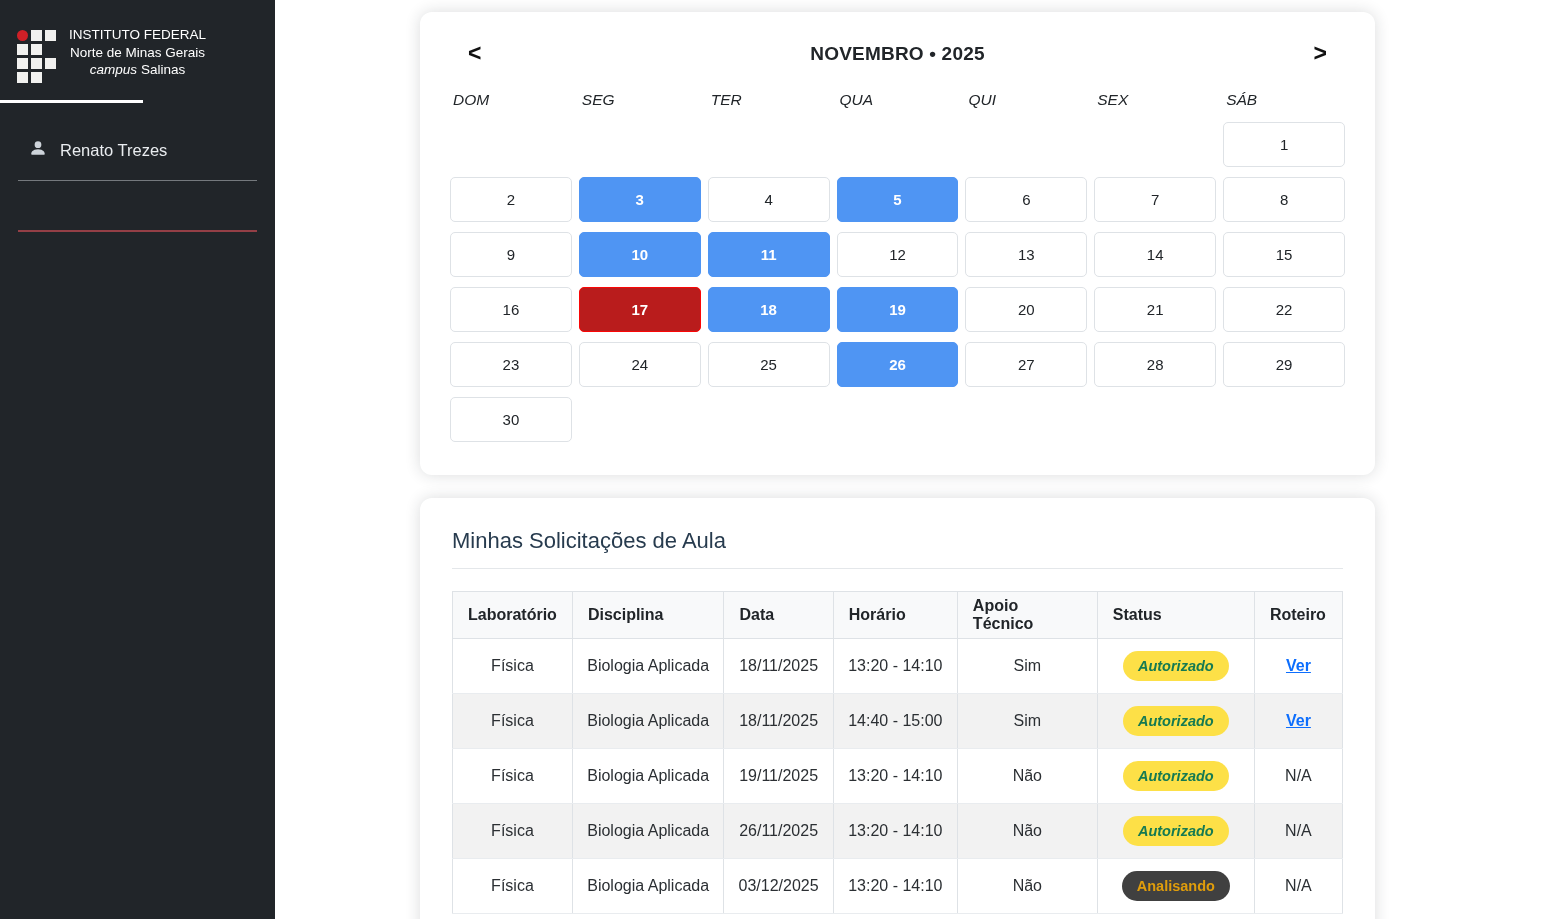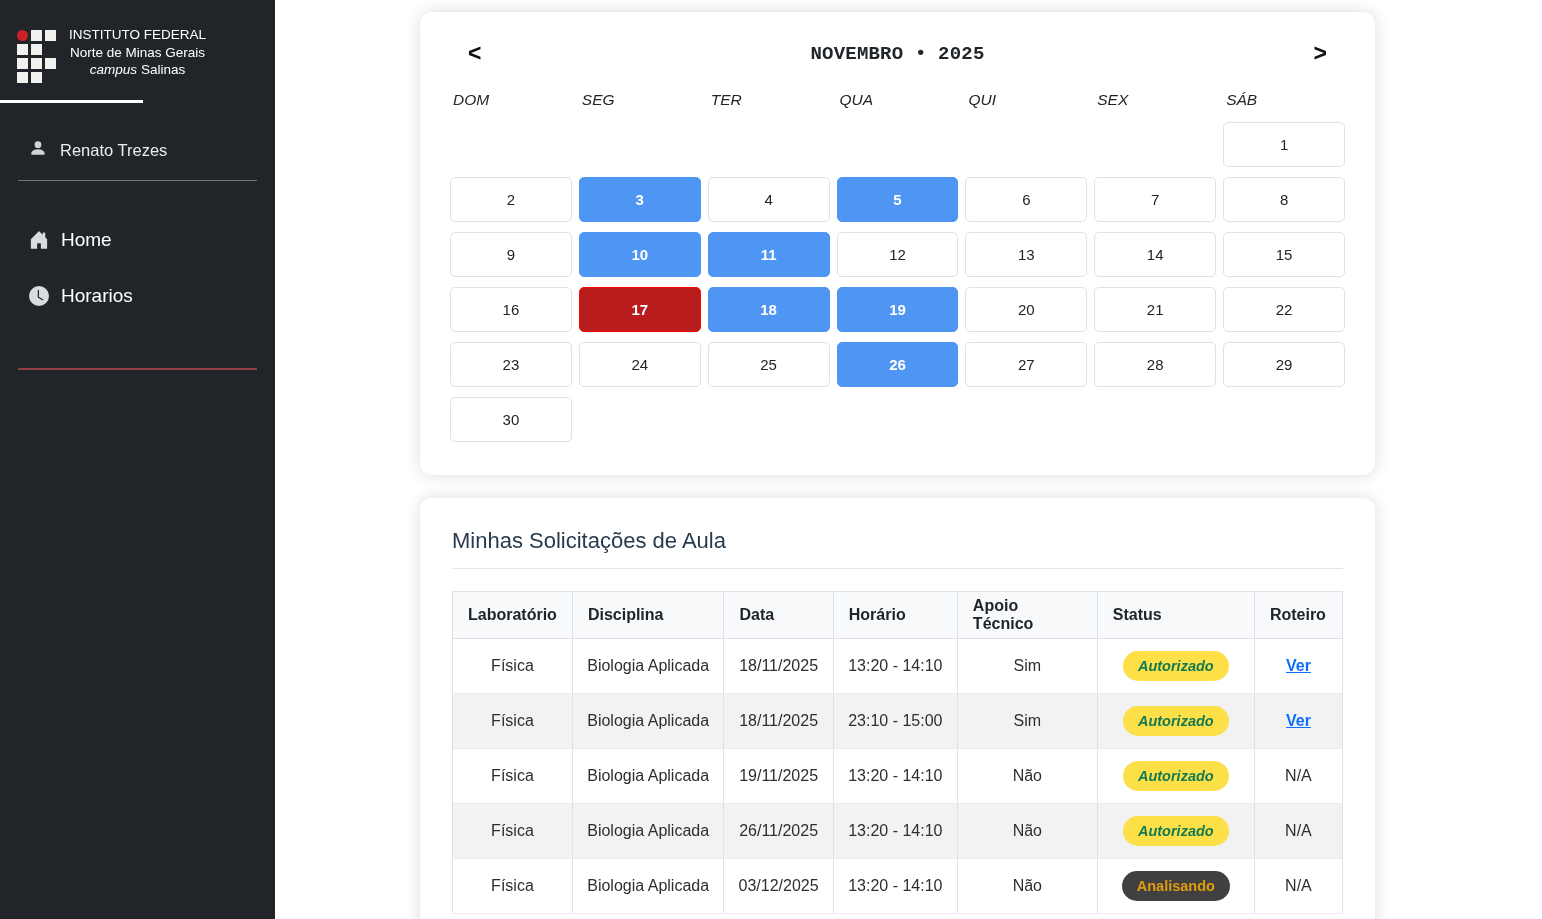--- a/index.html
+++ b/index.html
@@ -32,21 +32,21 @@
 
   
   main { flex:1; }
   .card { width:955px; margin-left:145px; background:#fff; border-radius:12px;
           box-shadow:0 0 15px rgba(33,37,41,.16); }
 
   
   .calendar-card { margin-top:12px; padding:30px 30px 33px; }
   .cal-header { display:flex; align-items:center; justify-content:space-between; padding:0 18px; }
   .cal-nav { background:none; border:none; font-size:23px; font-weight:700; cursor:pointer; padding:0; color:#111; font-family:inherit; line-height:1; }
-  .cal-title { font-size:19px; font-weight:700; letter-spacing:.2px;font-family:Liberation Mono, monospace; }
+  .cal-title { font-size:19px; font-weight:700; letter-spacing:.2px; }
   .weekdays { display:grid; grid-template-columns:repeat(7,1fr); column-gap:7px; margin-top:26px;font-style:italic; }
   .weekday { font-size:15.5px; padding-left:3px; color:#212529; }
   .daygrid { display:grid; grid-template-columns:repeat(7,1fr); column-gap:7px; row-gap:10px; margin-top:13px; }
   .day { height:45px; border:1px solid #dee2e6; border-radius:5px; display:flex; align-items:center; justify-content:center;
          font-size:15px; background:#fff; cursor:pointer; }
   .day.empty { border:none; background:transparent; cursor:default; }
   .day.selected { background:#4f95f3; border-color:#4f95f3; color:#fff; font-weight:700; }
   .day.today { background:#b91c1c; border-color:#fa0606; color:#fff; font-weight:700; }
 
   
@@ -95,38 +95,20 @@
     <div class="user-row">
       <span class="ico">
         <svg width="18" height="18" viewBox="0 0 16 16" fill="#ced4da">
             <path d="M3 14s-1 0-1-1 1-4 6-4 6 3 6 4-1 1-1 1zm5-6a3 3 0 1 0 0-6 3 3 0 0 0 0 6"></path>
           </svg>
       </span>
       <span>Renato Trezes</span>
     </div>
     <hr class="sidebar-divider">
 
-    <nav class="nav">
-      <div class="nav-item">
-        <span class="ico">
-          <svg width="20" height="20" viewBox="0 0 16 16" fill="#d8dbdf">
-              <path d="M6.5 14.5v-3.505c0-.245.25-.495.5-.495h2c.25 0 .5.25.5.5v3.5a.5.5 0 0 0 .5.5h4a.5.5 0 0 0 .5-.5v-7a.5.5 0 0 0-.146-.354L13 5.793V2.5a.5.5 0 0 0-.5-.5h-1a.5.5 0 0 0-.5.5v1.293L8.354 1.146a.5.5 0 0 0-.708 0l-6 6A.5.5 0 0 0 1.5 7.5v7a.5.5 0 0 0 .5.5h4a.5.5 0 0 0 .5-.5"></path>
-            </svg>
-        </span>
-        <span>Home</span>
-      </div>
-      <div class="nav-item">
-        <span class="ico">
-          <svg width="20" height="20" viewBox="0 0 16 16" fill="#d8dbdf">
-              <path d="M16 8A8 8 0 1 1 0 8a8 8 0 0 1 16 0M8 3.5a.5.5 0 0 0-1 0V9a.5.5 0 0 0 .252.434l3.5 2a.5.5 0 0 0 .496-.868L8 8.71z"></path>
-            </svg>
-        </span>
-        <span>Horarios</span>
-      </div>
-    </nav>
 
     <hr class="logout-divider">
   </aside>
 
   <main>
 
     <section class="card calendar-card">
       <div class="cal-header">
         <button class="cal-nav">&lt;</button>
         <div class="cal-title">NOVEMBRO • 2025</div>
@@ -218,21 +200,21 @@
               <td>18/11/2025</td>
               <td>13:20 - 14:10</td>
               <td>Sim</td>
               <td><span class="badge success">Autorizado</span></td>
               <td><a class="ver-link">Ver</a></td>
             </tr>
             <tr>
               <td>Física</td>
               <td>Biologia Aplicada</td>
               <td>18/11/2025</td>
-              <td>23:10 - 15:00</td>
+              <td>14:40 - 15:00</td>
               <td>Sim</td>
               <td><span class="badge success">Autorizado</span></td>
               <td><a class="ver-link">Ver</a></td>
             </tr>
             <tr>
               <td>Física</td>
               <td>Biologia Aplicada</td>
               <td>19/11/2025</td>
               <td>13:20 - 14:10</td>
               <td>Não</td>

